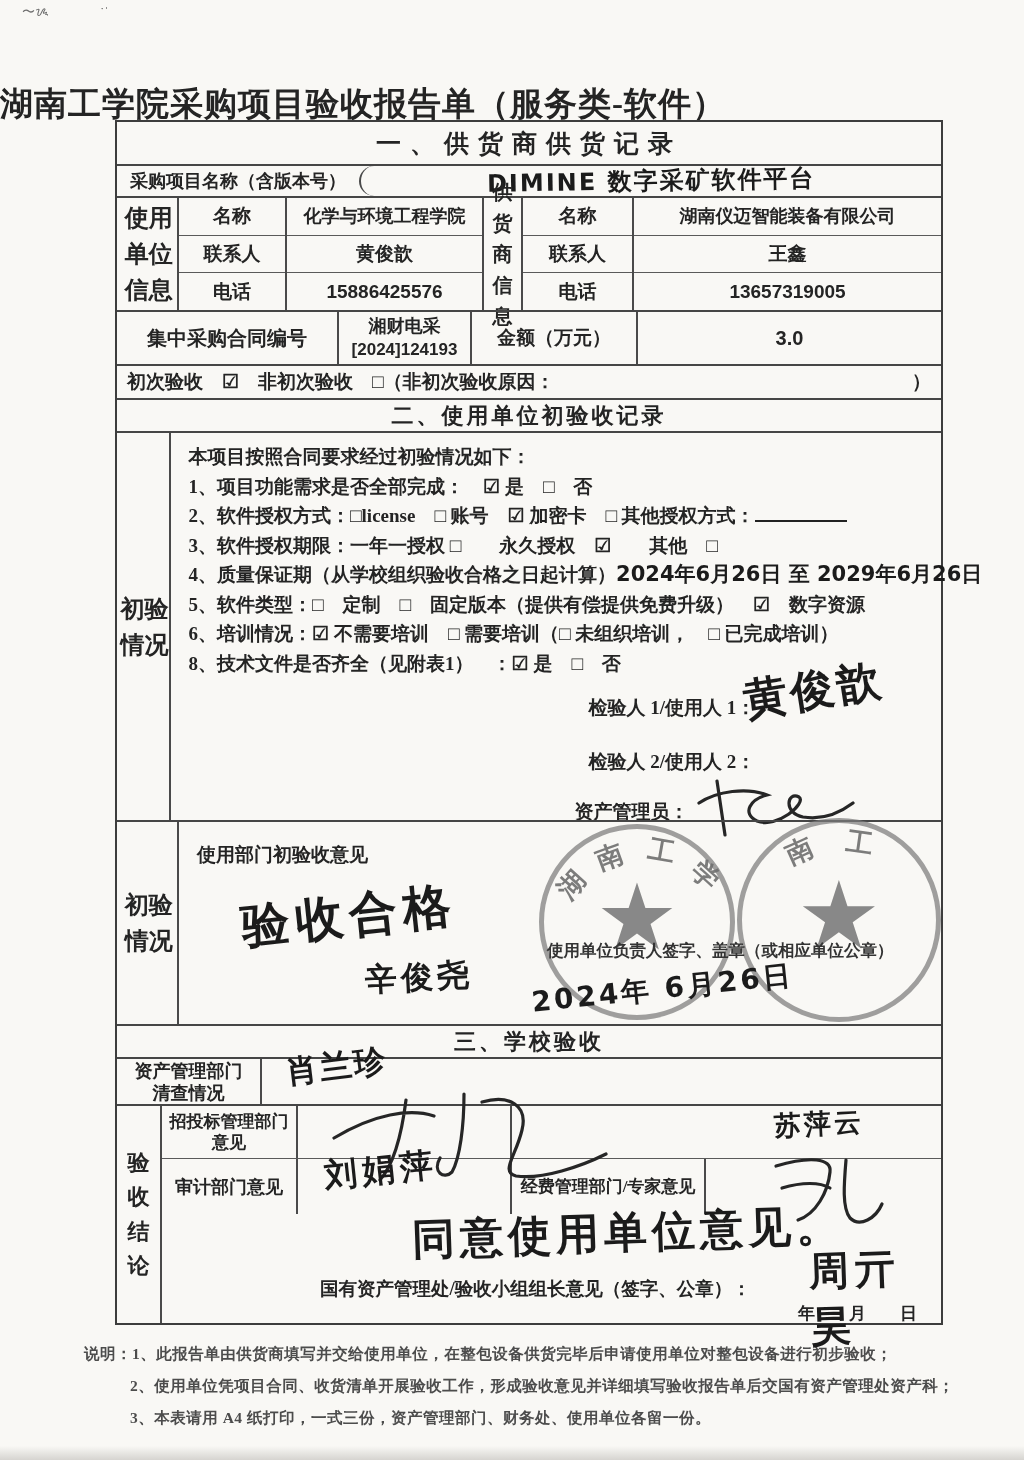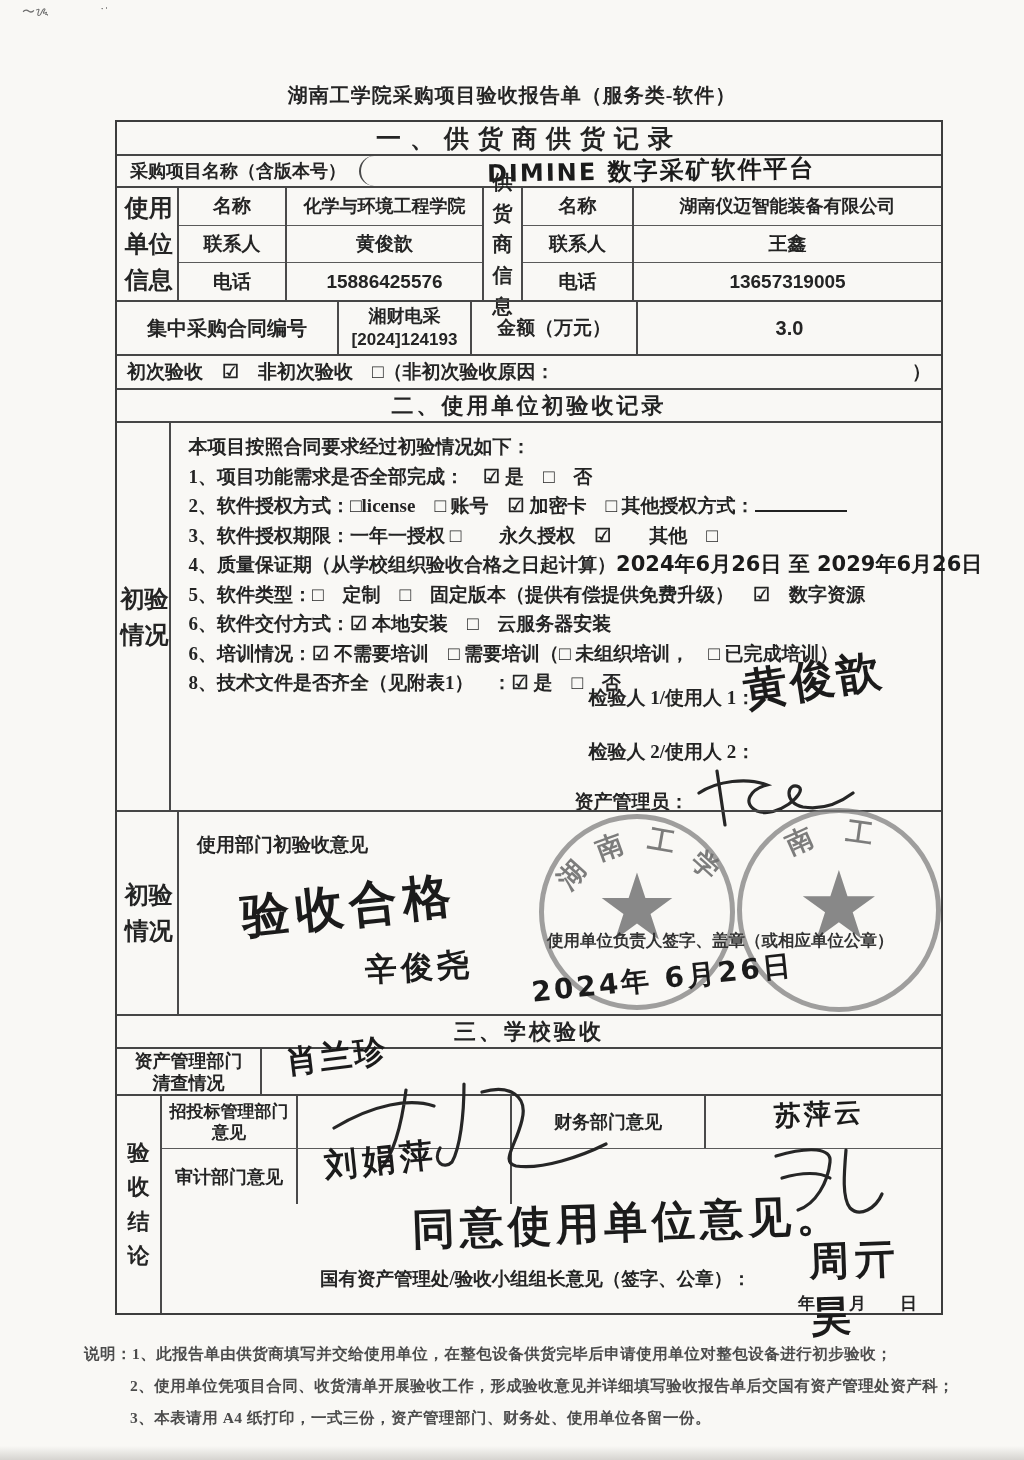--- a/index.html
+++ b/index.html
@@ -4,32 +4,32 @@
 <style>
   * { margin:0; padding:0; box-sizing:border-box; }
   html,body { width:1024px; height:1460px; background:#edebe8; overflow:hidden; }
   .sheet {
     position:relative; width:1024px; height:1460px;
     background:#f9f8f5; overflow:hidden;
     font-family:"Liberation Serif", serif; color:#242424;
   }
   .title {
     position:absolute; top:82px; left:0; width:100%;
-    text-align:center; font-size:20px; font-weight:bold; letter-spacing:1px;
+    font-size:33px; font-weight:bold; letter-spacing:1px;
   }
   .tbl {
     position:absolute; left:115px; top:120px; width:828px;
     border:2px solid #3d3d3d;
   }
   .row { display:flex; border-top:2px solid #464646; position:relative; }
   .row:first-child { border-top:none; }
   .c { border-left:2px solid #4a4a4a; display:flex; align-items:center; justify-content:center; }
   .c:first-child { border-left:none; }
   .sec-hdr { justify-content:center; align-items:center; font-weight:bold; }
-  .sec1 { height:32px; font-size:25px; letter-spacing:9px; }
+  .sec1 { height:42px; font-size:25px; letter-spacing:9px; }
   .sec2 { height:33px; font-size:22px; letter-spacing:3px; }
   .lbl { font-weight:bold; font-size:19px; }
   .v2 { width:2.15em; word-break:break-all; text-align:right; line-height:1.5; font-weight:bold; font-size:24px; }
   .v1 { width:1.1em; word-break:break-all; text-align:center; line-height:1.55; font-weight:bold; font-size:20px; }
   .stack { display:flex; flex-direction:column; }
   .srow { flex:1; display:flex; align-items:center; justify-content:center; border-top:1.5px solid #5a5a5a; }
   .srow:first-child { border-top:none; }
   .val { font-family:"Liberation Sans", sans-serif; font-weight:bold; font-size:19px; }
   .hw { font-family:"DejaVu Sans", sans-serif; font-weight:bold; color:#1b1b1b; }
   .blank { display:inline-block; width:92px; border-bottom:2px solid #222; height:1em; vertical-align:baseline; }
@@ -117,21 +117,20 @@
       <div class="c" style="width:60px;">
           <span class="v2">初验情况</span>
         </div>
       <div class="c" style="flex:1; display:block; position:relative; padding:9px 0 0 18px; text-align:left;">
         <div class="cl-line">本项目按照合同要求经过初验情况如下：</div>
         <div class="cl-line">1、项目功能需求是否全部完成：　☑ 是　□　否</div>
         <div class="cl-line"><span>2、软件授权方式：□license　□ 账号　☑ 加密卡　□ 其他授权方式：</span><span class="blank"></span></div>
         <div class="cl-line">3、软件授权期限：一年一授权 □　　永久授权　☑　　其他　□</div>
         <div class="cl-line"><span>4、质量保证期（从学校组织验收合格之日起计算）</span><span class="hw" style="font-size:21px;">2024年6月26日 至 2029年6月26日</span></div>
         <div class="cl-line">5、软件类型：□　定制　□　固定版本（提供有偿提供免费升级）　☑　数字资源</div>
-        <div class="cl-line">6、软件交付方式：☑ 本地安装　□　云服务器安装</div>
         <div class="cl-line">6、培训情况：☑ 不需要培训　□ 需要培训（□ 未组织培训，　□ 已完成培训）</div>
         <div class="cl-line">8、技术文件是否齐全（见附表1）　：☑ 是　□　否</div>
 
         <div class="abs" style="left:418px; top:262px; font-size:19px; font-weight:bold;">检验人 1/使用人 1：</div>
         <div class="abs hw" style="left:572px; top:228px; font-size:44px; transform:rotate(-9deg); letter-spacing:3px;">黄俊歆</div>
         <div class="abs" style="left:418px; top:316px; font-size:19px; font-weight:bold;">检验人 2/使用人 2：</div>
         <div class="abs" style="left:404px; top:366px; font-size:19px; font-weight:bold;">资产管理员：</div>
         <svg class="abs sig-svg" style="left:516px; top:336px;" width="180" height="80">
           <path d="M30,12 L38,66 M12,34 C30,22 60,18 80,26 C64,30 54,44 70,52 C90,60 120,34 112,28 C100,22 96,44 116,48 C140,52 158,40 166,34"></path>
         </svg>
@@ -178,26 +177,26 @@
     </div>
 
     <div class="row" style="height:219px;">
       <div class="c" style="width:43px;">
           <span class="v1" style="font-size:22px;">验收结论</span>
         </div>
       <div class="c" style="flex:1; display:block; position:relative; text-align:left;">
         <div style="display:flex; height:52px;">
           <div class="c lbl" style="width:134px; font-size:17px; text-align:center; line-height:21px; border-left:none;">招投标管理部门意见</div>
           <div class="c" style="width:214px;"></div>
-          <div class="c lbl" style="width:194px; font-size:18px;">财务部门意见</div>
           <div class="c" style="flex:1;"></div>
         </div>
         <div style="display:flex; height:56px; border-top:1.5px solid #5a5a5a;">
           <div class="c lbl" style="width:134px; font-size:18px; border-left:none;">审计部门意见</div>
           <div class="c" style="width:214px;"></div>
+          <div class="c lbl" style="width:194px; font-size:17px; text-align:center; line-height:21px;">经费管理部门/专家意见</div>
           <div class="c" style="flex:1;"></div>
         </div>
 
         <svg class="sig-svg abs" style="left:152px; top:-26px; z-index:4;" width="330" height="110">
           <path d="M20,58 C60,34 96,28 120,36 M92,20 C88,52 80,84 66,100 M150,14 C150,46 146,78 138,92 C130,100 118,92 126,78 M168,22 C196,14 214,26 208,50 C202,76 186,92 202,96 C228,100 268,86 292,74"></path>
         </svg>
         <div class="abs hw" style="left:162px; top:42px; font-size:33px; transform:rotate(-6deg); letter-spacing:5px; z-index:4;">刘娟萍</div>
         <div class="abs hw" style="left:612px; top:0px; font-size:27px; transform:rotate(-3deg); letter-spacing:3px; z-index:4;">苏萍云</div>
         <svg class="sig-svg abs" style="left:596px; top:42px; z-index:4;" width="130" height="90">
           <path d="M18,18 C52,8 74,10 72,24 C70,44 58,66 40,72 M24,40 C44,34 62,34 72,40 M88,12 C86,36 84,60 92,70 C102,80 118,70 124,56"></path>

